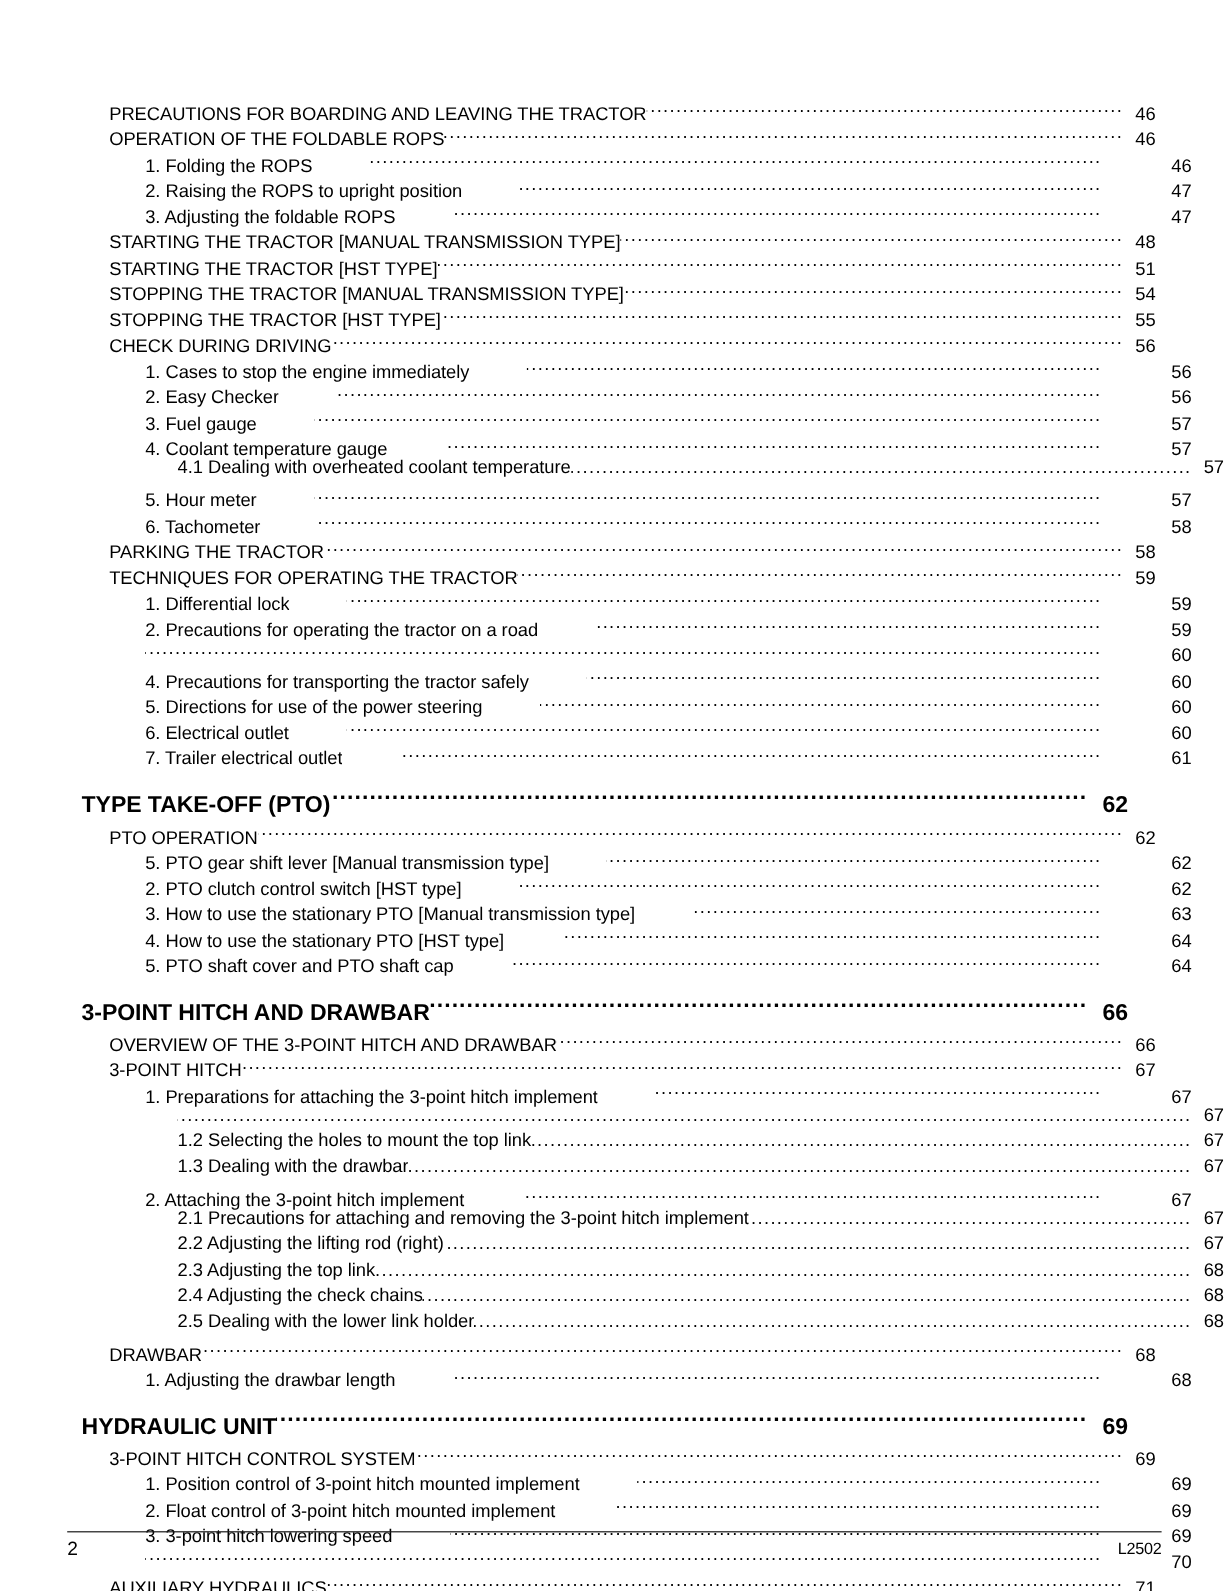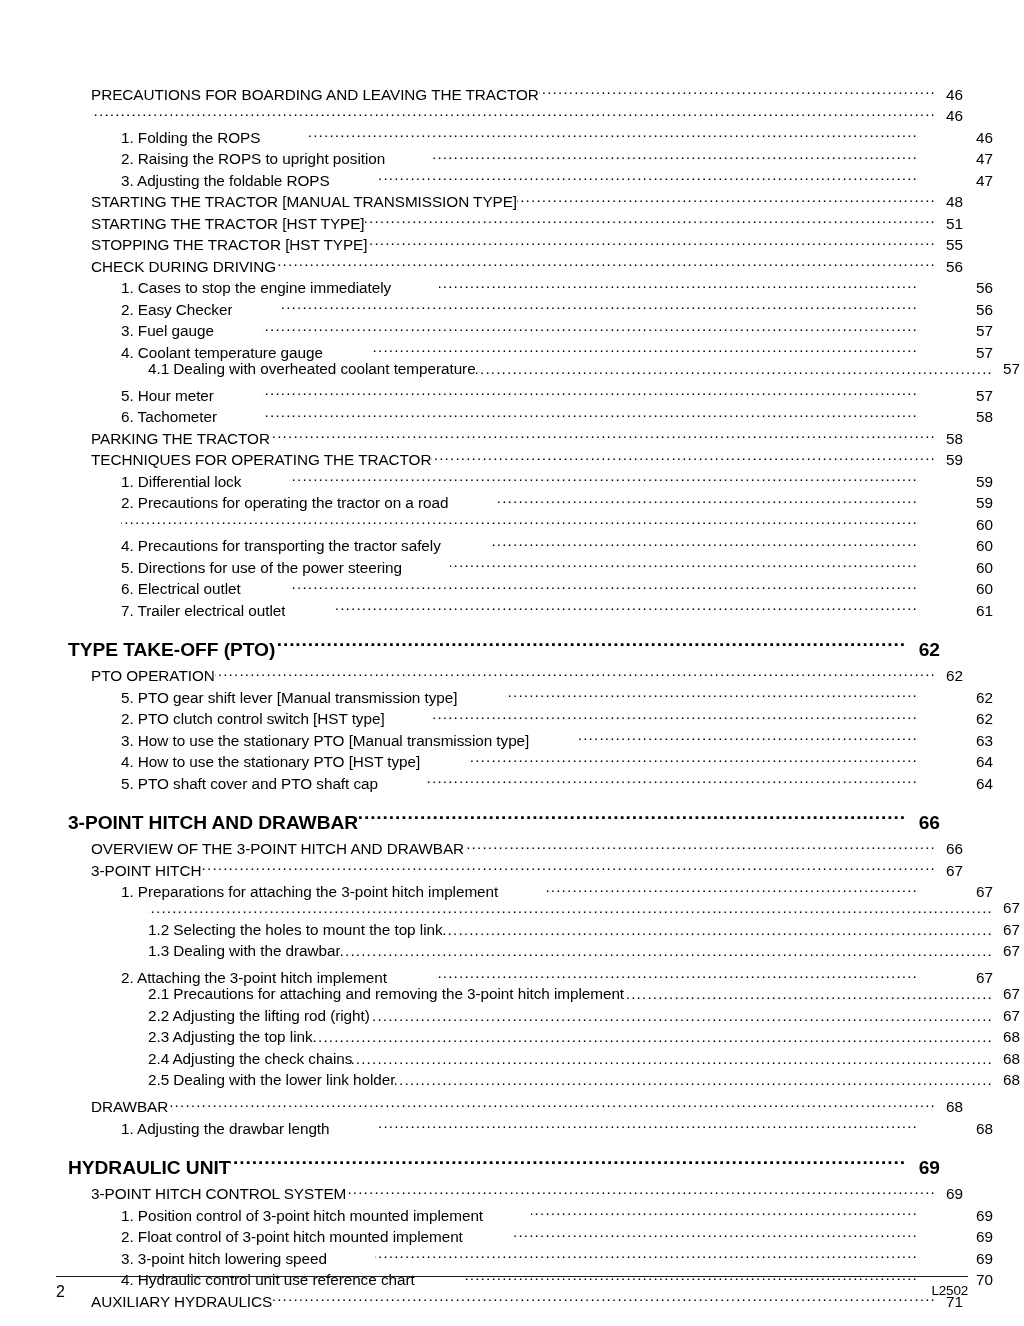--- a/index.html
+++ b/index.html
@@ -129,20 +129,21 @@
 
 <div id="page">
 
   <div id="toc">
       <div class="row lvl0">
         <span class="label">PRECAUTIONS FOR BOARDING AND LEAVING THE TRACTOR</span>
         <span class="leader"></span>
         <span class="page">46</span>
       </div>
       <div class="row lvl0">
+        <span class="label">OPERATION OF THE FOLDABLE ROPS</span>
         <span class="leader"></span>
         <span class="page">46</span>
       </div>
       <div class="row lvl1">
         <span class="label">1. Folding the ROPS</span>
         <span class="leader"></span>
         <span class="page">46</span>
       </div>
       <div class="row lvl1">
         <span class="label">2. Raising the ROPS to upright position</span>
@@ -156,20 +157,25 @@
       </div>
       <div class="row lvl0">
         <span class="label">STARTING THE TRACTOR [MANUAL TRANSMISSION TYPE]</span>
         <span class="leader"></span>
         <span class="page">48</span>
       </div>
       <div class="row lvl0">
         <span class="label">STARTING THE TRACTOR [HST TYPE]</span>
         <span class="leader"></span>
         <span class="page">51</span>
+      </div>
+      <div class="row lvl0">
+        <span class="label">STOPPING THE TRACTOR [MANUAL TRANSMISSION TYPE]</span>
+        <span class="leader"></span>
+        <span class="page">54</span>
       </div>
       <div class="row lvl0">
         <span class="label">STOPPING THE TRACTOR [HST TYPE]</span>
         <span class="leader"></span>
         <span class="page">55</span>
       </div>
       <div class="row lvl0">
         <span class="label">CHECK DURING DRIVING</span>
         <span class="leader"></span>
         <span class="page">56</span>
@@ -381,21 +387,20 @@
         <span class="label">2. Float control of 3-point hitch mounted implement</span>
         <span class="leader"></span>
         <span class="page">69</span>
       </div>
       <div class="row lvl1">
         <span class="label">3. 3-point hitch lowering speed</span>
         <span class="leader"></span>
         <span class="page">69</span>
       </div>
       <div class="row lvl1">
-        <span class="label">4. Hydraulic control unit use reference chart</span>
         <span class="leader"></span>
         <span class="page">70</span>
       </div>
       <div class="row lvl0">
         <span class="label">AUXILIARY HYDRAULICS</span>
         <span class="leader"></span>
         <span class="page">71</span>
       </div>
     </div>
 

